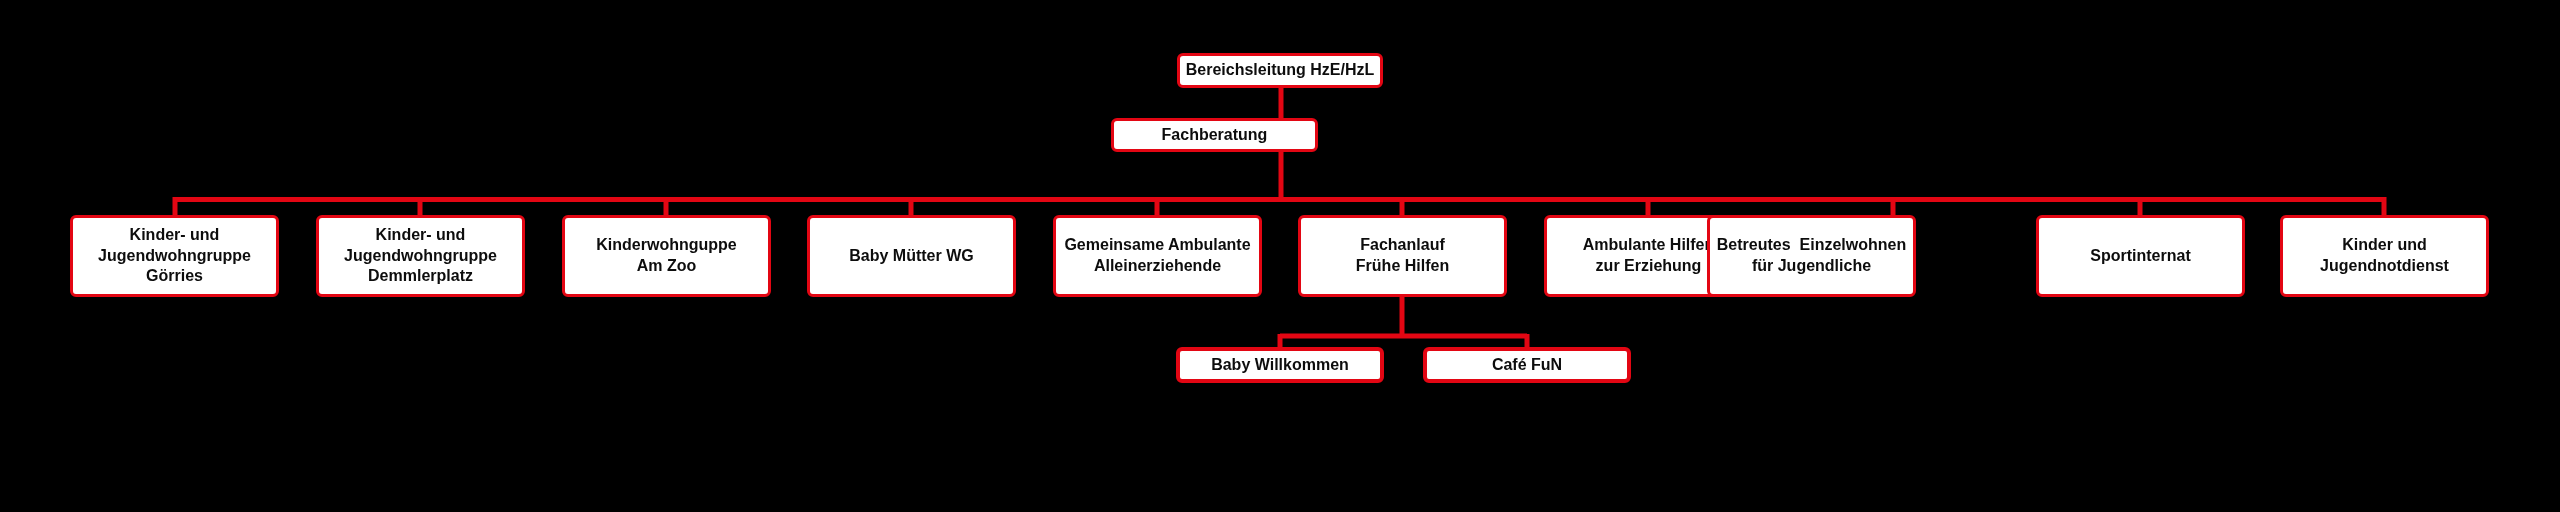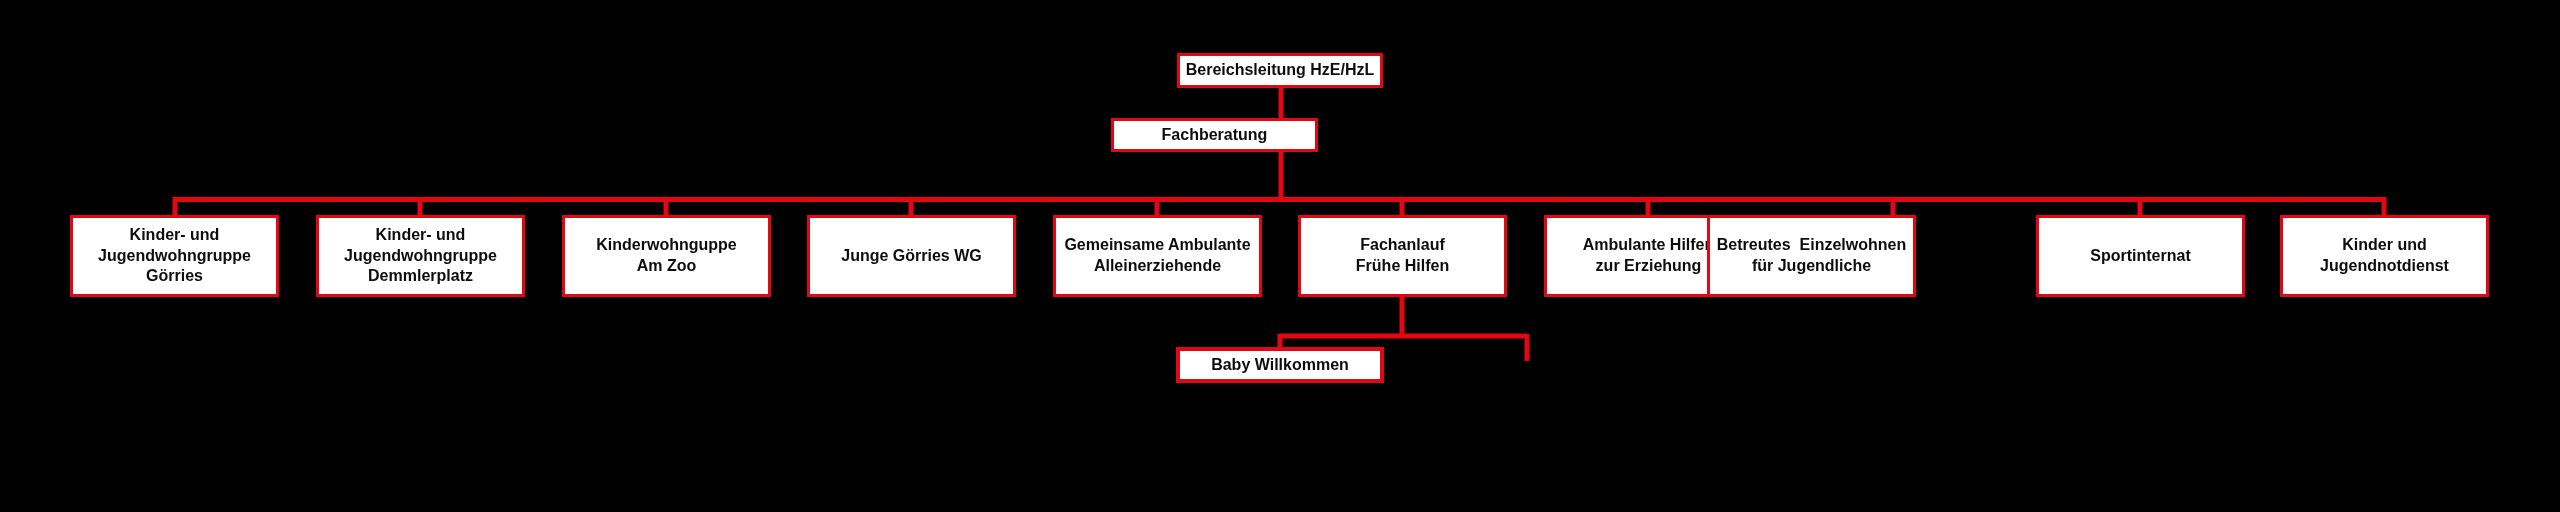--- a/index.html
+++ b/index.html
@@ -26,21 +26,21 @@
   }
   svg.connectors path{
     stroke:var(--accent_red);
     stroke-width:5;
     fill:none;
   }
   .node{
     position:absolute;
     background:var(--box_fill);
     border:3px solid var(--accent_red);
-    border-radius:0;
+    border-radius:6px;
     color:var(--text_dark);
     font-weight:700;
     font-size:16px;
     line-height:1.3;
     display:flex;
     align-items:center;
     justify-content:center;
     text-align:center;
     white-space:pre-wrap;
     padding:2px 4px;
@@ -95,35 +95,36 @@
 Jugendwohngruppe
 Görries</div>
 
   <div class="node dept d1">Kinder- und
 Jugendwohngruppe
 Demmlerplatz</div>
 
   <div class="node dept d2">Kinderwohnguppe
 Am Zoo</div>
 
-  <div class="node dept d3">Junge Görries WG</div>
+  <div class="node dept d3">Baby Mütter WG</div>
 
   <div class="node dept d4">Gemeinsame Ambulante
 Alleinerziehende</div>
 
   <div class="node dept d5">Fachanlauf
 Frühe Hilfen</div>
 
   <div class="node dept d6">Ambulante Hilfen
 zur Erziehung</div>
 
   <div class="node dept d7">Betreutes  Einzelwohnen
 für Jugendliche</div>
 
   <div class="node dept d8">Sportinternat</div>
 
   <div class="node dept d9">Kinder und
 Jugendnotdienst</div>
 
   <div class="node sub s0">Baby Willkommen</div>
 
+  <div class="node sub s1">Café FuN</div>
 
 </div>
 
 </body></html>

